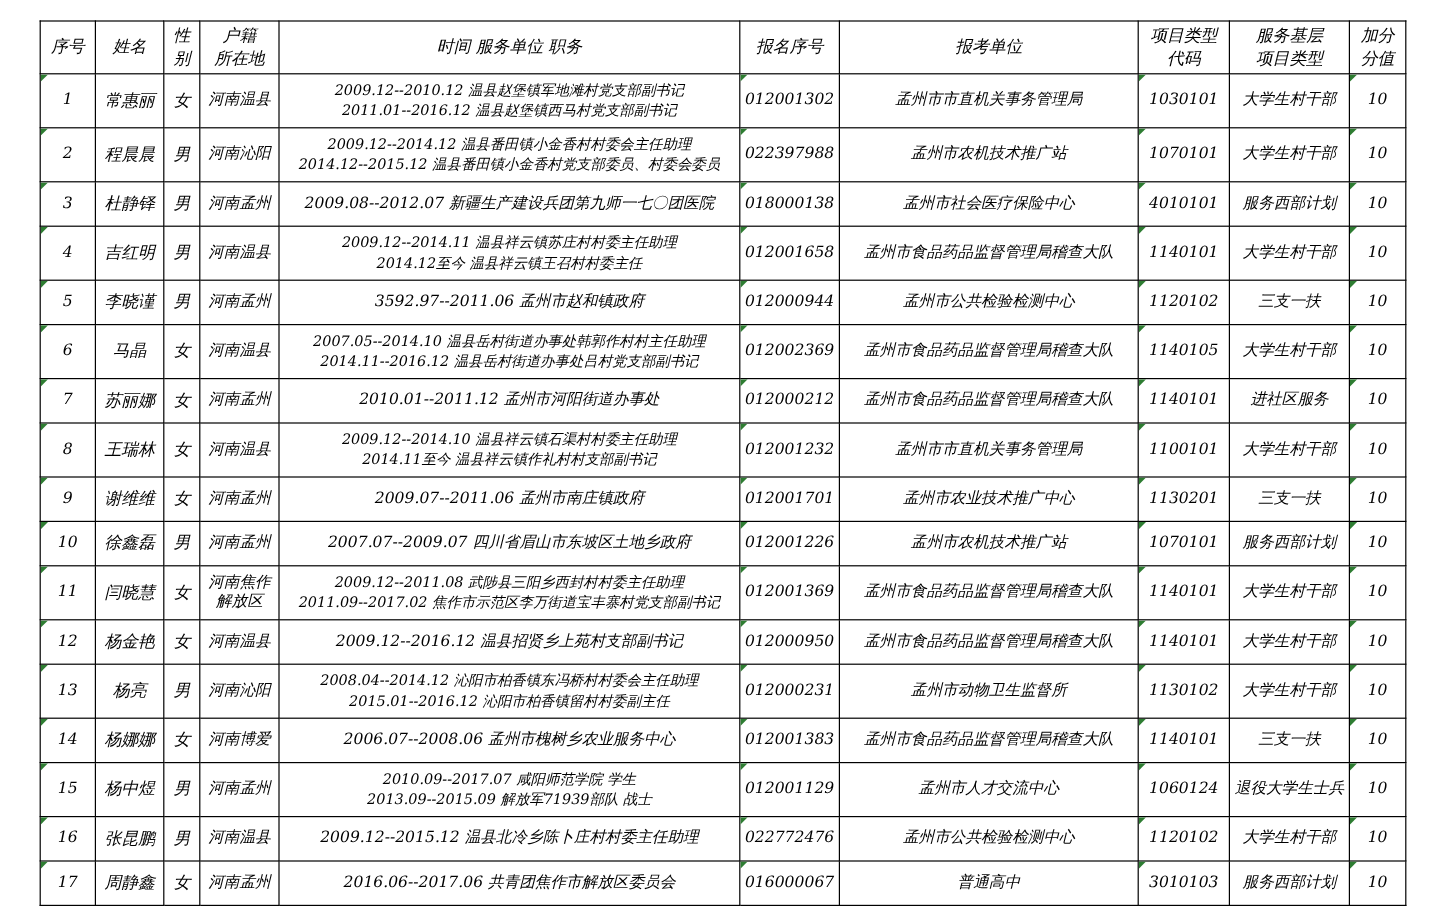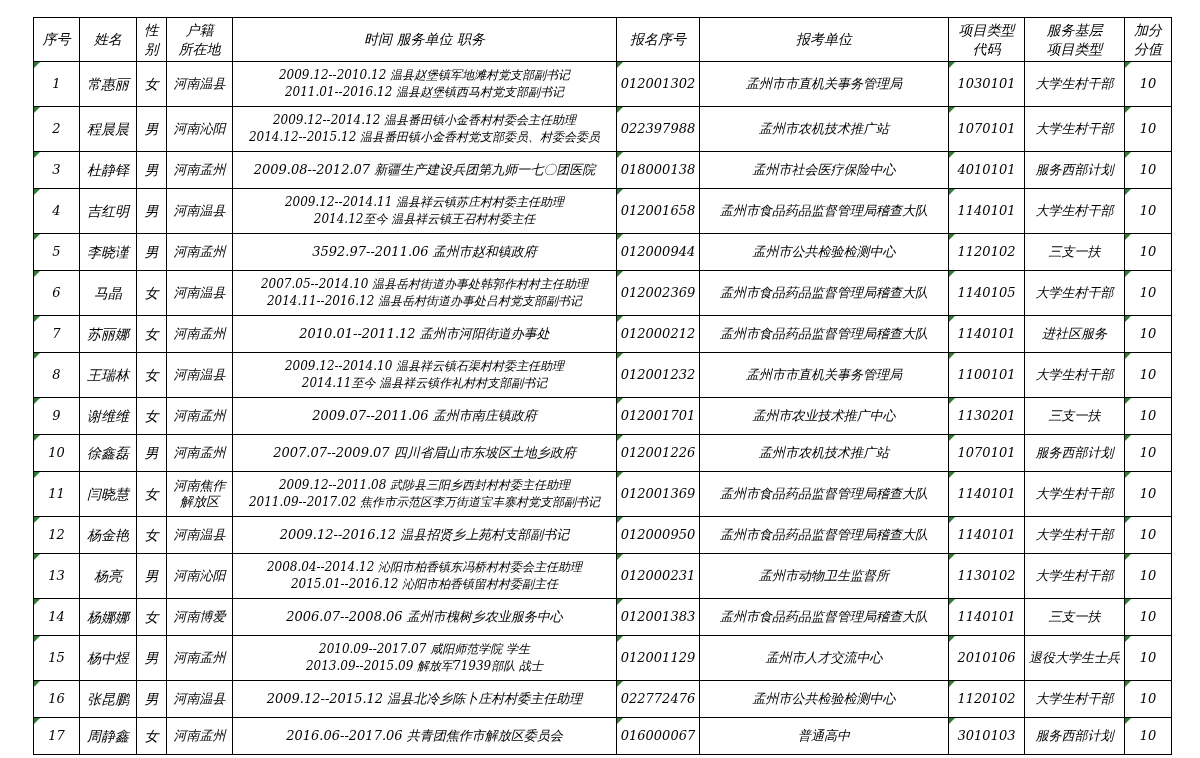--- a/index.html
+++ b/index.html
@@ -315,21 +315,21 @@
     <td class="c-gender"><span class="v">男</span></td>
     <td class="c-residence">
             <div>河南孟州</div>
           </td>
     <td class="c-service">
             <div>2010.09--2017.07  咸阳师范学院  学生</div>
             <div>2013.09--2015.09  解放军71939部队  战士</div>
           </td>
     <td class="c-regno"><span class="tri"></span><span class="v">012001129</span></td>
     <td class="c-unit"><span class="v">孟州市人才交流中心</span></td>
-    <td class="c-postcode"><span class="tri"></span><span class="v">2010106</span></td>
+    <td class="c-postcode"><span class="tri"></span><span class="v">1060124</span></td>
     <td class="c-project"><span class="v">退役大学生士兵</span></td>
     <td class="c-bonus"><span class="tri"></span><span class="v">10</span></td>
   </tr>
         <tr class="short">
     <td class="c-no"><span class="tri"></span><span class="v">16</span></td>
     <td class="c-name"><span class="v">张昆鹏</span></td>
     <td class="c-gender"><span class="v">男</span></td>
     <td class="c-residence">
             <div>河南温县</div>
           </td>

